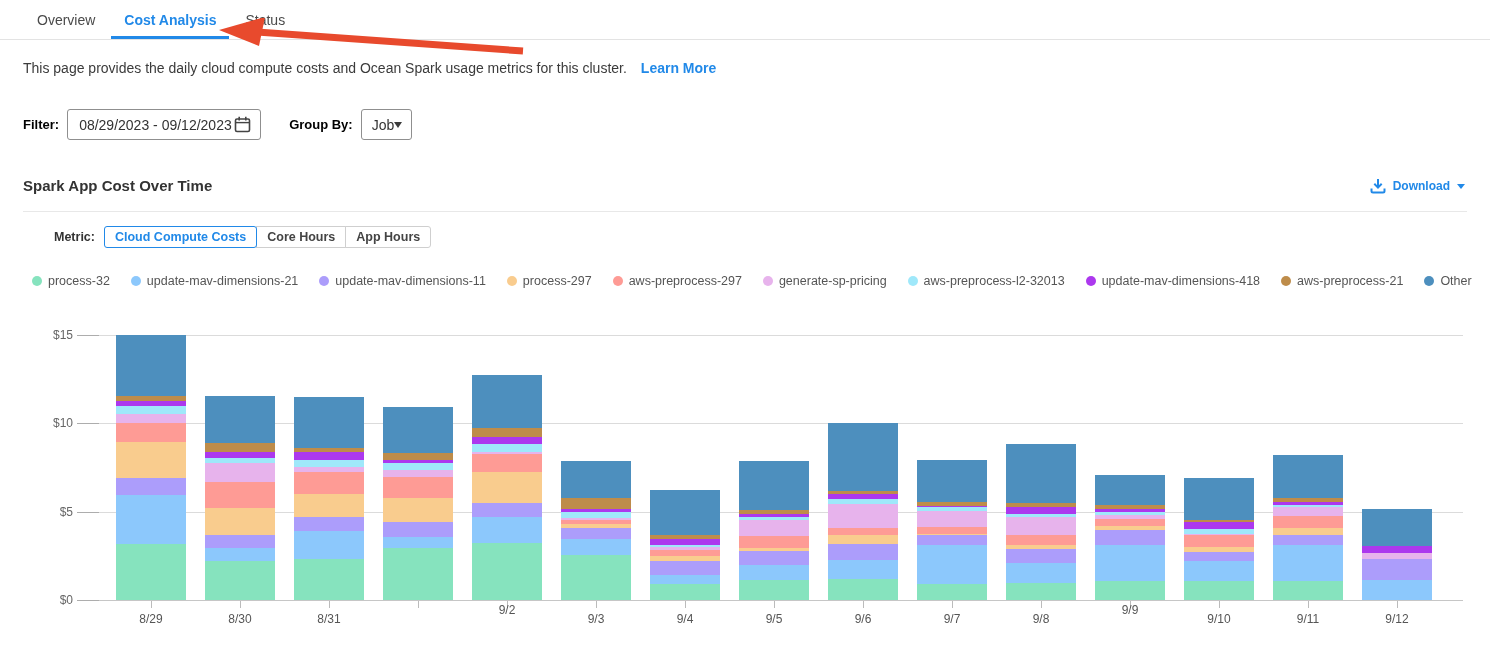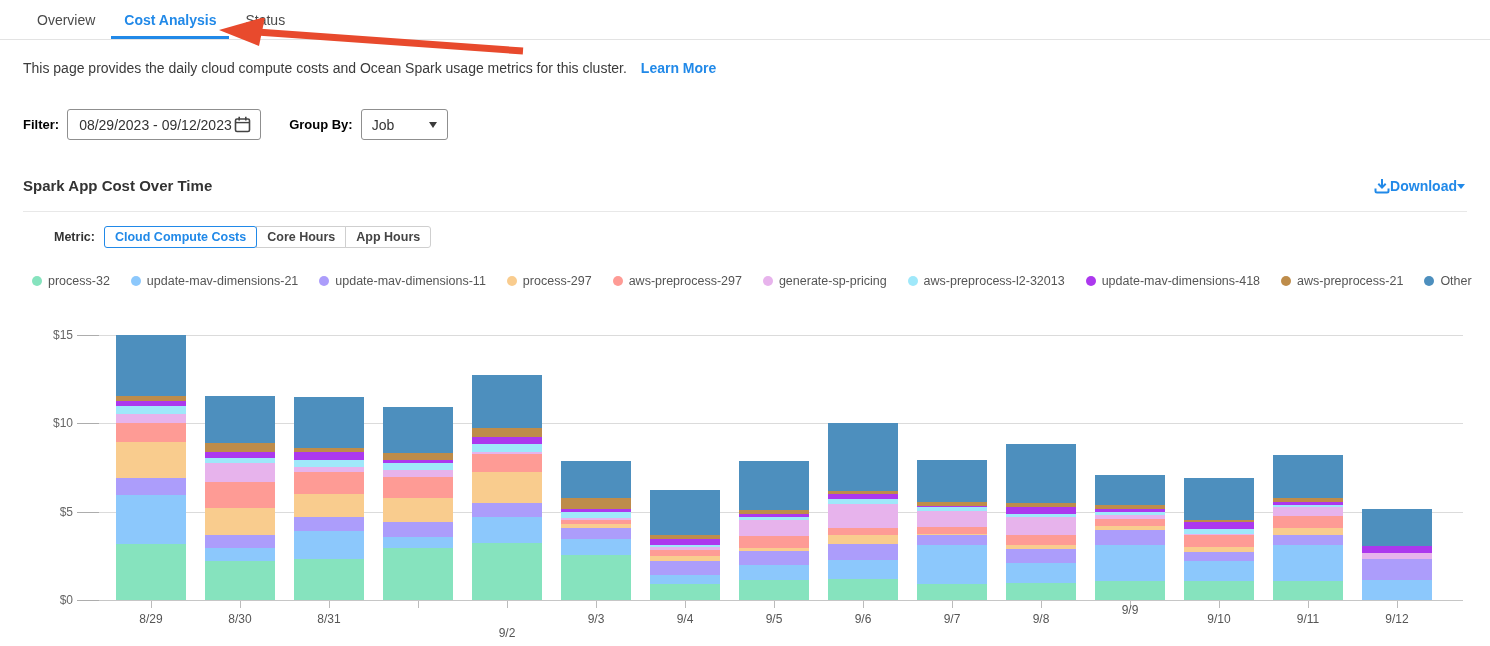--- a/index.html
+++ b/index.html
@@ -25,32 +25,32 @@
           display:flex; gap:14px; align-items:baseline; }
   .link { color:var(--accent); font-weight:600; cursor:pointer; }
 
   
   .filter-row { position:absolute; top:109px; left:23px; display:flex; align-items:center; }
   .lbl { font-size:13px; font-weight:700; color:#000000; }
   .date-box { margin-left:8px; width:194px; height:31px; border:1px solid #8f8f8f;
               border-radius:3px; display:flex; align-items:center; justify-content:space-between;
               padding:0 9px 0 11px; font-size:14px; color:#333; background:#fff; cursor:pointer; }
   .gb-lbl { margin-left:28px; }
-  .job-box { margin-left:8px; width:87px; height:31px; border:1px solid #8f8f8f;
+  .job-box { margin-left:8px; width:51px; height:31px; border:1px solid #8f8f8f;
              border-radius:3px; display:flex; align-items:center; justify-content:space-between;
              padding:0 10px; font-size:14px; color:#333; background:#fff; cursor:pointer;text-align:center; }
   .caret-down { width:0; height:0; border-left:4.5px solid transparent;
                 border-right:4.5px solid transparent; border-top:6px solid #3b3b3b; }
 
   
   .section-row { position:absolute; top:177px; left:23px; right:25px; display:flex;
                  justify-content:space-between; align-items:center; }
   .section-title { font-size:15px; font-weight:700; color:#333; }
-  .download-btn { display:flex; align-items:center; color:var(--accent);
-                  font-size:14px; font-weight:700; cursor:pointer; }
+  .download-btn { display:flex; align-items:center; gap:7px; color:var(--accent);
+                  font-size:12px; font-weight:700; cursor:pointer; }
   .dl-caret { width:0; height:0; border-left:4px solid transparent;
               border-right:4px solid transparent; border-top:5px solid var(--accent); margin-top:2px;}
   .divider { position:absolute; top:211px; left:23px; right:23px; height:1px; background:#e8e8e8; }
 
   
   .metric-row { position:absolute; top:226px; left:30px; display:flex; align-items:center; }
   .metric-lbl { font-size:12.5px; font-weight:700; color:#333; margin-right:9px;margin-left:24px; }
   .seg-group { display:flex; }
   .seg-btn { height:22px; display:flex; align-items:center; padding:0 10px;
              border:1px solid #cfcfcf; background:#fff; font-size:12.5px; font-weight:700;
@@ -246,21 +246,21 @@
       <div class="seg" title="update-mav-dimensions-21: $1.50" style="left: 449px; width: 70px; top: 211.904px; height: 26.52px; background: rgb(140, 200, 252);"></div>
       <div class="seg" title="update-mav-dimensions-11: $0.80" style="left: 449px; width: 70px; top: 197.76px; height: 14.144px; background: rgb(172, 157, 251);"></div>
       <div class="seg" title="process-297: $1.75" style="left: 449px; width: 70px; top: 166.82px; height: 30.94px; background: rgb(249, 204, 142);"></div>
       <div class="seg" title="aws-preprocess-297: $1.00" style="left: 449px; width: 70px; top: 149.14px; height: 17.68px; background: rgb(254, 155, 149);"></div>
       <div class="seg" title="generate-sp-pricing: $0.10" style="left: 449px; width: 70px; top: 147.372px; height: 1.768px; background: rgb(231, 179, 236);"></div>
       <div class="seg" title="aws-preprocess-l2-32013: $0.45" style="left: 449px; width: 70px; top: 139.416px; height: 7.956px; background: rgb(159, 232, 250);"></div>
       <div class="seg" title="update-mav-dimensions-418: $0.40" style="left: 449px; width: 70px; top: 132.344px; height: 7.072px; background: rgb(172, 56, 238);"></div>
       <div class="seg" title="aws-preprocess-21: $0.55" style="left: 449px; width: 70px; top: 122.62px; height: 9.724px; background: rgb(190, 140, 74);"></div>
       <div class="seg" title="Other: $3.00" style="left: 449px; width: 70px; top: 69.58px; height: 53.04px; background: rgb(77, 143, 190);"></div>
       <div class="xtick" style="left: 484px; top: 296px;"></div>
-      <div class="xlab" style="left: 444px; top: 321px;">9/2</div>
+      <div class="xlab" style="left: 444px; top: 298px;">9/2</div>
       <div class="seg" title="process-21: $2.55" style="left: 538px; width: 70px; top: 249.916px; height: 45.084px; background: rgb(134, 227, 190);"></div>
       <div class="seg" title="update-mav-dimensions-21: $0.90" style="left: 538px; width: 70px; top: 234.004px; height: 15.912px; background: rgb(140, 200, 252);"></div>
       <div class="seg" title="update-mav-dimensions-11: $0.60" style="left: 538px; width: 70px; top: 223.396px; height: 10.608px; background: rgb(172, 157, 251);"></div>
       <div class="seg" title="process-297: $0.25" style="left: 538px; width: 70px; top: 218.976px; height: 4.42px; background: rgb(249, 204, 142);"></div>
       <div class="seg" title="aws-preprocess-297: $0.25" style="left: 538px; width: 70px; top: 214.556px; height: 4.42px; background: rgb(254, 155, 149);"></div>
       <div class="seg" title="generate-sp-pricing: $0.10" style="left: 538px; width: 70px; top: 212.788px; height: 1.768px; background: rgb(231, 179, 236);"></div>
       <div class="seg" title="aws-preprocess-l2-32013: $0.35" style="left: 538px; width: 70px; top: 206.6px; height: 6.188px; background: rgb(159, 232, 250);"></div>
       <div class="seg" title="update-mav-dimensions-418: $0.15" style="left: 538px; width: 70px; top: 203.948px; height: 2.652px; background: rgb(172, 56, 238);"></div>
       <div class="seg" title="aws-preprocess-21: $0.60" style="left: 538px; width: 70px; top: 193.34px; height: 10.608px; background: rgb(190, 140, 74);"></div>
       <div class="seg" title="Other: $2.10" style="left: 538px; width: 70px; top: 156.212px; height: 37.128px; background: rgb(77, 143, 190);"></div>

